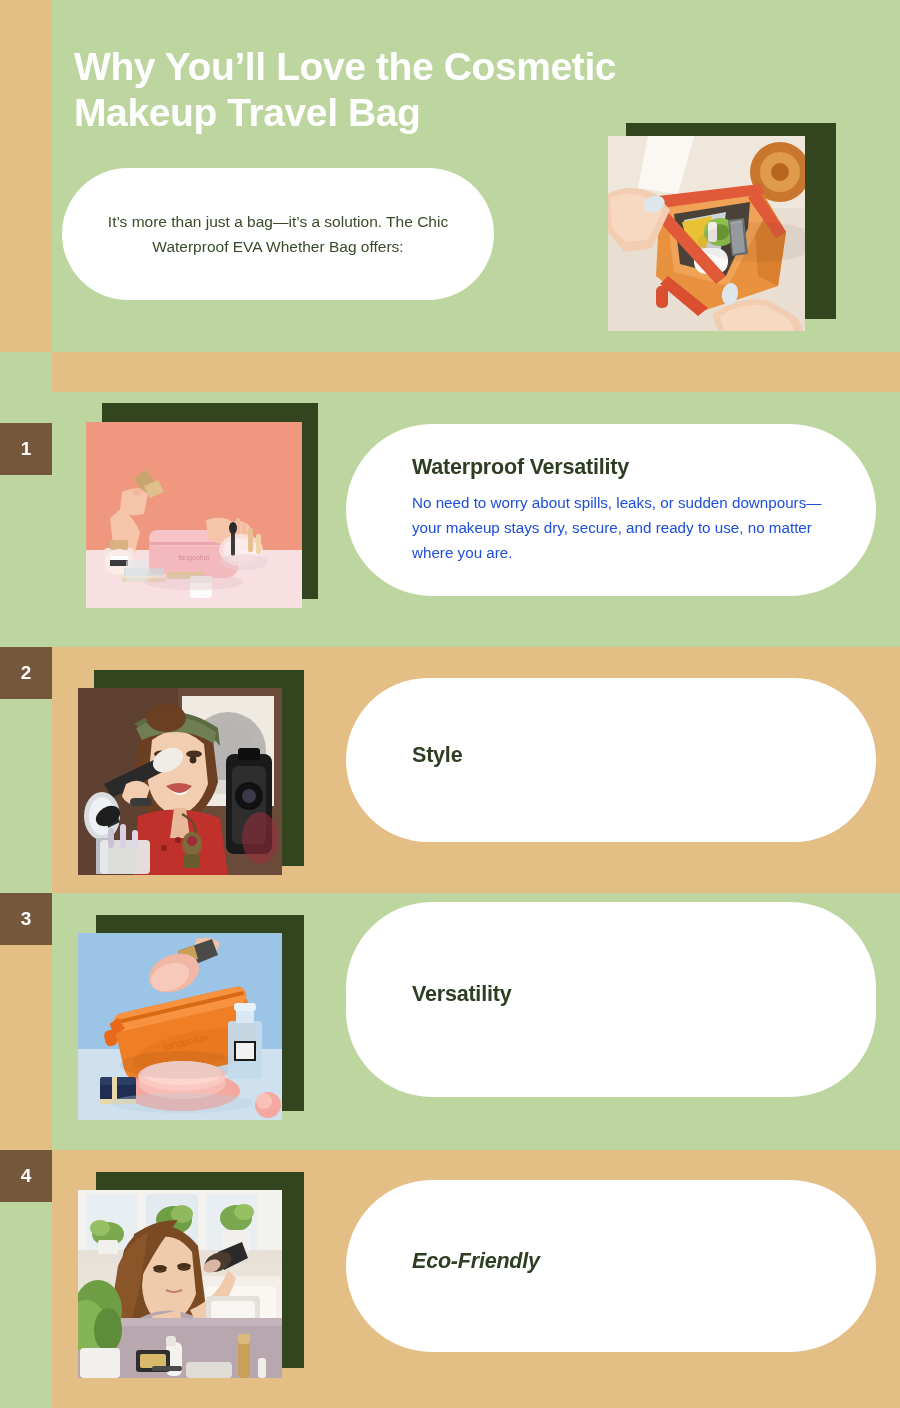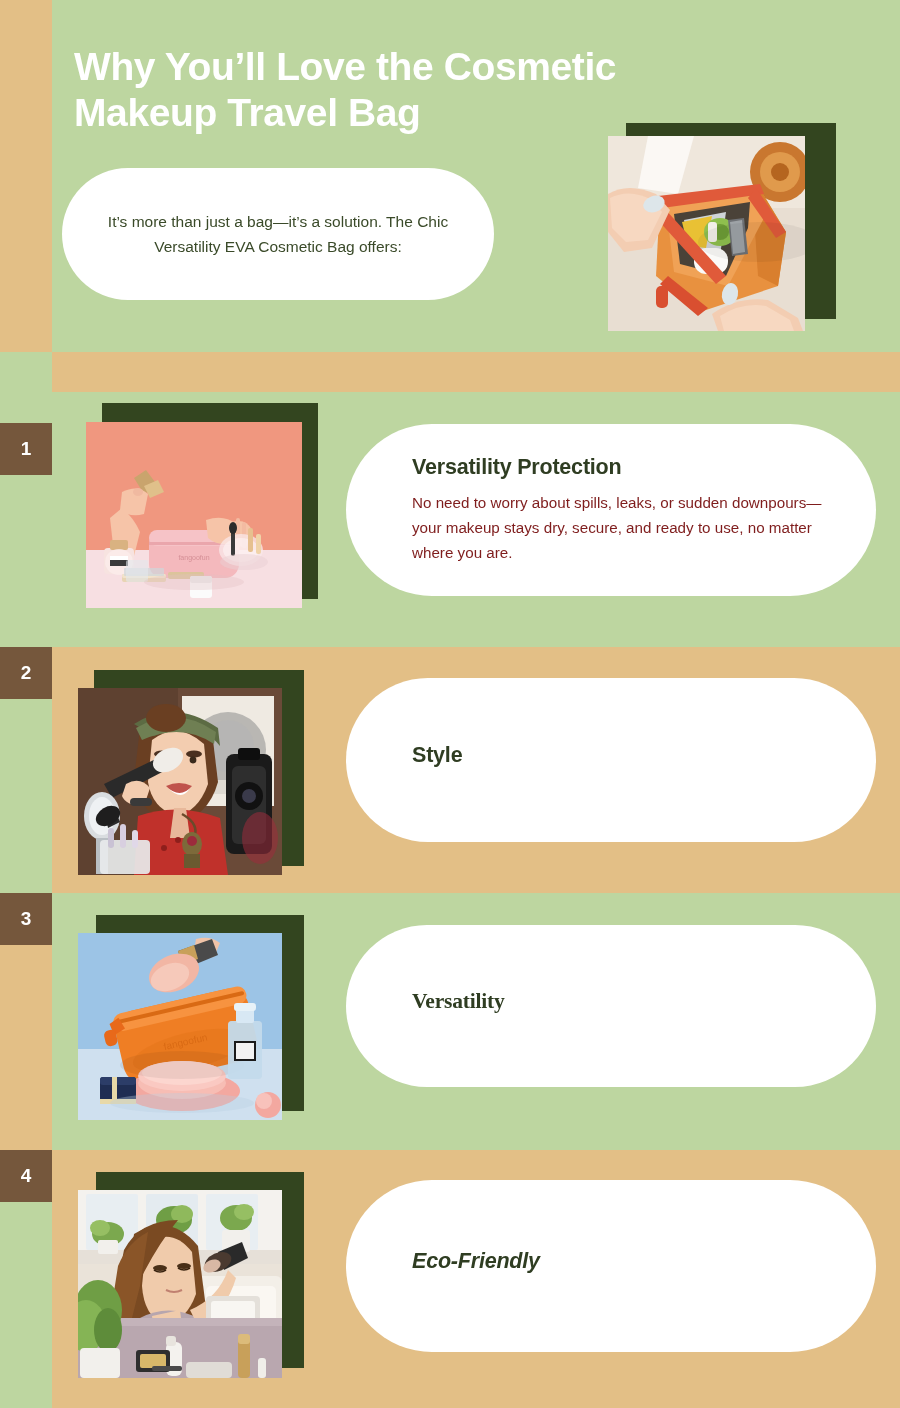--- a/index.html
+++ b/index.html
@@ -53,21 +53,21 @@
   
   .card{
     position:absolute;background:#ffffff;
     display:flex;flex-direction:column;justify-content:center;
   }
   .card .ttl{
     margin:0 0 10px 0;color:#2f3d22;
     font-size:21.5px;font-weight:700;letter-spacing:-0.2px;
   }
   .card .bdy{
-    margin:0;color:#7f1d1d;font-size:15.2px;line-height:25px;
+    margin:0;color:#1d4ed8;font-size:15.2px;line-height:25px;
   }
   .card .inner{padding:0 0 0 66px;width:430px;}
 </style>
 </head>
 <body>
 
 <div class="page">
 
   <div class="band" style="top:0;height:352px;">
     <div class="strip" style="background:#e3bf86;"></div>
@@ -98,21 +98,21 @@
     <div class="strip" style="background:#bdd6a0;"></div>
     <div class="field" style="background:#e3bf86;"></div>
   </div>
 
   <div class="hdr-title">
     <div>Why You’ll Love the Cosmetic</div>
     <div>Makeup Travel Bag</div>
   </div>
 
   <div class="hdr-pill">
-    <p>It’s more than just a bag—it’s a solution. The Chic Versatility EVA Cosmetic Bag offers:</p>
+    <p>It’s more than just a bag—it’s a solution. The Chic Waterproof EVA Whether Bag offers:</p>
   </div>
 
   <div class="photo-wrap" style="left:608px;top:123px;width:228px;height:208px;">
     <div class="shadow" style="left:18px;top:0;width:210px;height:196px;"></div>
     <div class="photo" style="left:0;top:13px;width:197px;height:195px;">
       <svg viewBox="0 0 197 195" preserveAspectRatio="xMidYMid slice">
         <rect width="197" height="195" fill="#e8ded2"></rect>
         <rect x="0" y="0" width="197" height="72" fill="#efe7dc"></rect>
         <path d="M40 0 L86 0 L70 58 L30 52 Z" fill="#fbf8f4"></path>
         <circle cx="172" cy="36" r="30" fill="#c9772f"></circle>
@@ -189,21 +189,21 @@
         <rect x="82" y="150" width="36" height="7" rx="2" fill="#dcc49b"></rect>
         <rect x="104" y="154" width="22" height="22" rx="3" fill="#fbfbfb"></rect>
         <rect x="104" y="154" width="22" height="7" rx="2" fill="#ececec"></rect>
         <ellipse cx="108" cy="160" rx="50" ry="8" fill="#e3bfc4" opacity="0.35"></ellipse>
       </svg>
     </div>
   </div>
 
   <div class="card" style="left:346px;top:424px;width:530px;height:172px;border-radius:86px;">
     <div class="inner">
-      <p class="ttl">Versatility Protection</p>
+      <p class="ttl">Waterproof Versatility</p>
       <p class="bdy">No need to worry about spills, leaks, or sudden downpours—your makeup stays dry, secure, and ready to use, no matter where you are.</p>
     </div>
   </div>
 
   <div class="badge" style="top:647px;">
     <span>2</span>
   </div>
 
   <div class="photo-wrap" style="left:78px;top:670px;width:226px;height:205px;">
     <div class="shadow" style="left:16px;top:0;width:210px;height:196px;"></div>
@@ -304,21 +304,21 @@
         <rect x="156" y="70" width="22" height="8" rx="3" fill="#e8f2f8"></rect>
         <rect x="156" y="108" width="22" height="20" fill="#1a1a1a"></rect>
         <rect x="158" y="110" width="18" height="16" fill="#f2f2f2"></rect>
         <circle cx="190" cy="172" r="13" fill="#f3a8a0"></circle>
         <circle cx="186" cy="168" r="8" fill="#f8c2bb"></circle>
         <ellipse cx="104" cy="170" rx="72" ry="10" fill="#b8cfe2" opacity="0.35"></ellipse>
       </svg>
     </div>
   </div>
 
-  <div class="card" style="left:346px;top:925px;width:530px;height:162px;border-radius:86px;font-family:Liberation Serif, serif;">
+  <div class="card" style="left:346px;top:902px;width:530px;height:195px;border-radius:86px;">
     <div class="inner">
       <p class="ttl">Versatility</p>
     </div>
   </div>
 
   <div class="badge" style="top:1150px;">
     <span>4</span>
   </div>
 
   <div class="photo-wrap" style="left:78px;top:1172px;width:226px;height:206px;">

